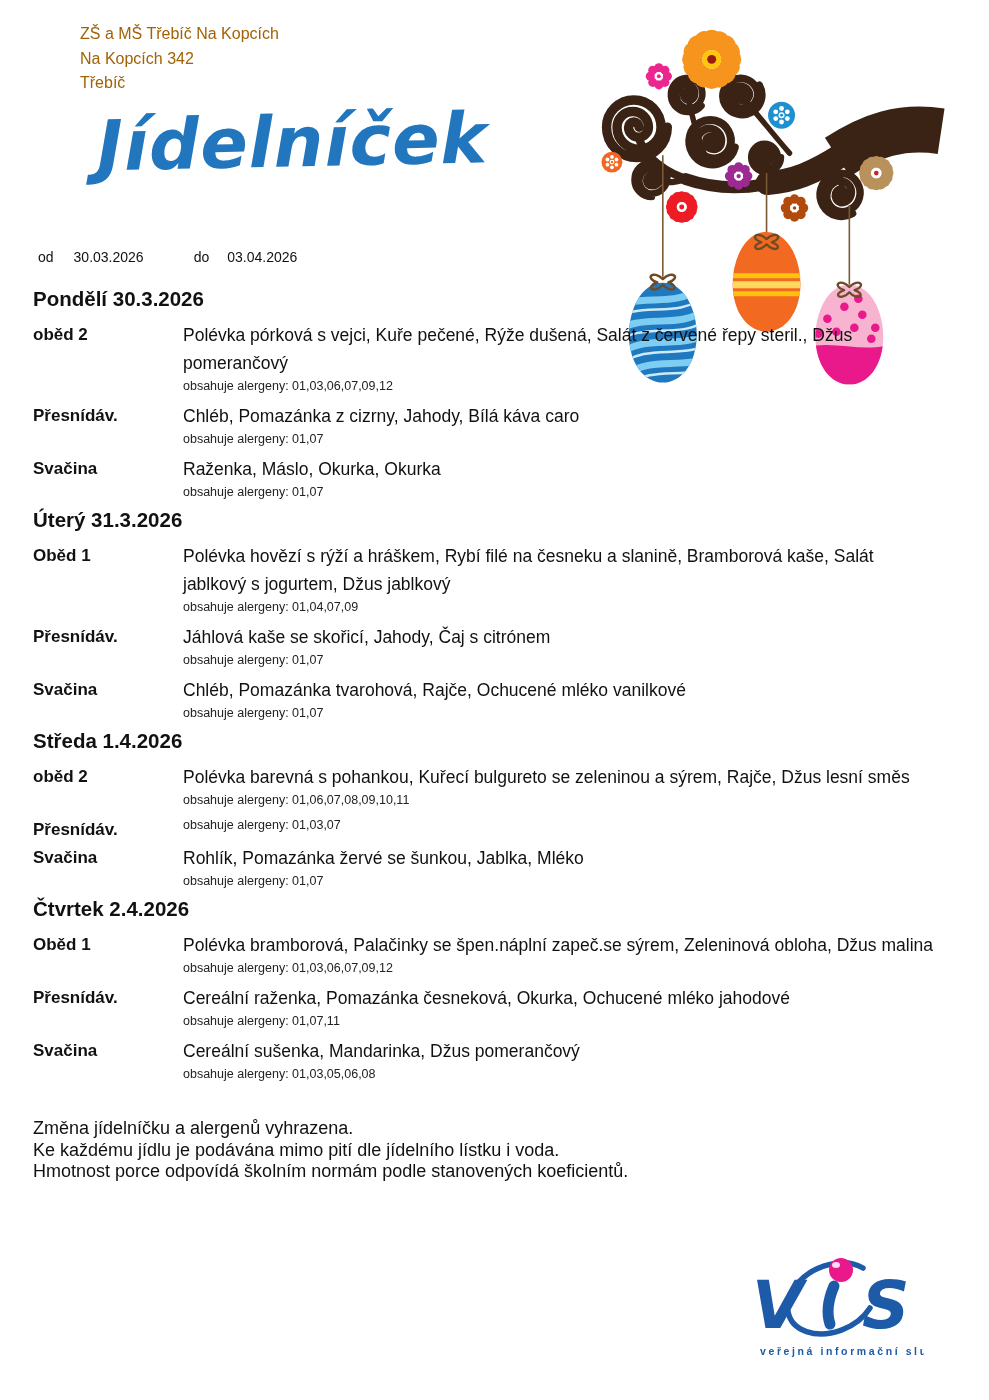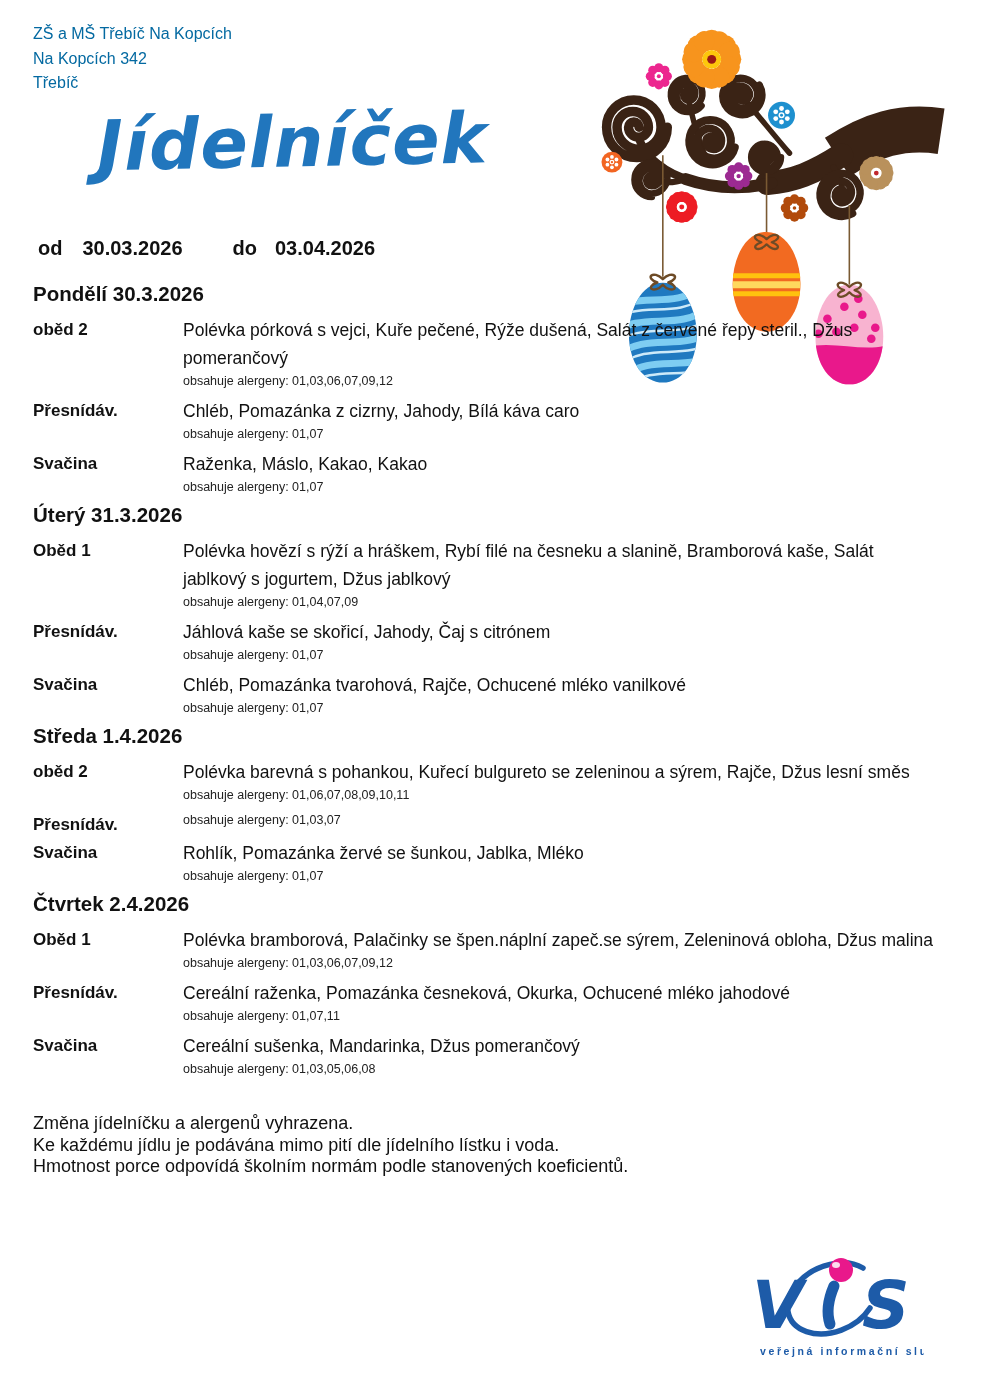--- a/index.html
+++ b/index.html
@@ -2,25 +2,25 @@
 <html><head>
 <meta charset="utf-8">
 <style>
   html,body{margin:0;padding:0;background:#fff;}
   .page{position:relative;width:989px;height:1400px;background:#fff;overflow:hidden;
         font-family:"Liberation Sans",sans-serif;color:#111;}
   
   .illustration{position:absolute;top:15px;right:0;width:399px;height:385px;z-index:0;}
   .logo{position:absolute;left:746px;top:1254px;width:178px;height:110px;z-index:0;}
   .content{position:relative;z-index:1;padding:22px 0 0 33px;}
-  .school div{font-size:16px;line-height:24.5px;color:#0369a1;}
+  .school div{font-size:16px;line-height:24.5px;color:#a16207;margin-left:47px;}
   .title{margin:-4px 0 0 64px;font-family:"DejaVu Sans",sans-serif;font-style:italic;font-weight:800;
          font-size:70px;line-height:1.45;color:#2176bd;letter-spacing:1px;transform:rotate(-1.2deg);
          width:420px;}
-  .dateline{margin-top:44px;font-size:20px;font-weight:bold;display:flex;}
+  .dateline{margin-top:56px;font-size:14px;font-weight:normal;display:flex;}
   .dateline .dl-od{margin-left:5px;}
   .dateline .dl-from{margin-left:20px;}
   .dateline .dl-do{margin-left:50px;}
   .dateline .dl-to{margin-left:18px;}
   .menu{margin-top:22px;width:902px;}
   .day-heading{font-size:20.5px;font-weight:bold;margin:0 0 10px 0;line-height:24px;}
   .row{display:grid;grid-template-columns:150px 752px;}
   .row .label{font-size:17px;font-weight:bold;line-height:28px;}
   .row .food{font-size:17.5px;line-height:28px;}
   .row .allerg{font-size:12.5px;line-height:16px;margin:1px 0 8px 0;color:#222;}
@@ -225,21 +225,21 @@
         <div class="row">
           <div class="label">Přesnídáv.</div>
           <div>
             <div class="food">Chléb, Pomazánka z cizrny, Jahody, Bílá káva caro</div>
             <div class="allerg">obsahuje alergeny: 01,07</div>
           </div>
         </div>
         <div class="row">
           <div class="label">Svačina</div>
           <div>
-            <div class="food">Raženka, Máslo, Kakao, Kakao</div>
+            <div class="food">Raženka, Máslo, Okurka, Okurka</div>
             <div class="allerg">obsahuje alergeny: 01,07</div>
           </div>
         </div>
       </div>
 
       <div class="day">
         <div class="day-heading">Úterý 31.3.2026</div>
         <div class="row">
           <div class="label">Oběd 1</div>
           <div>

